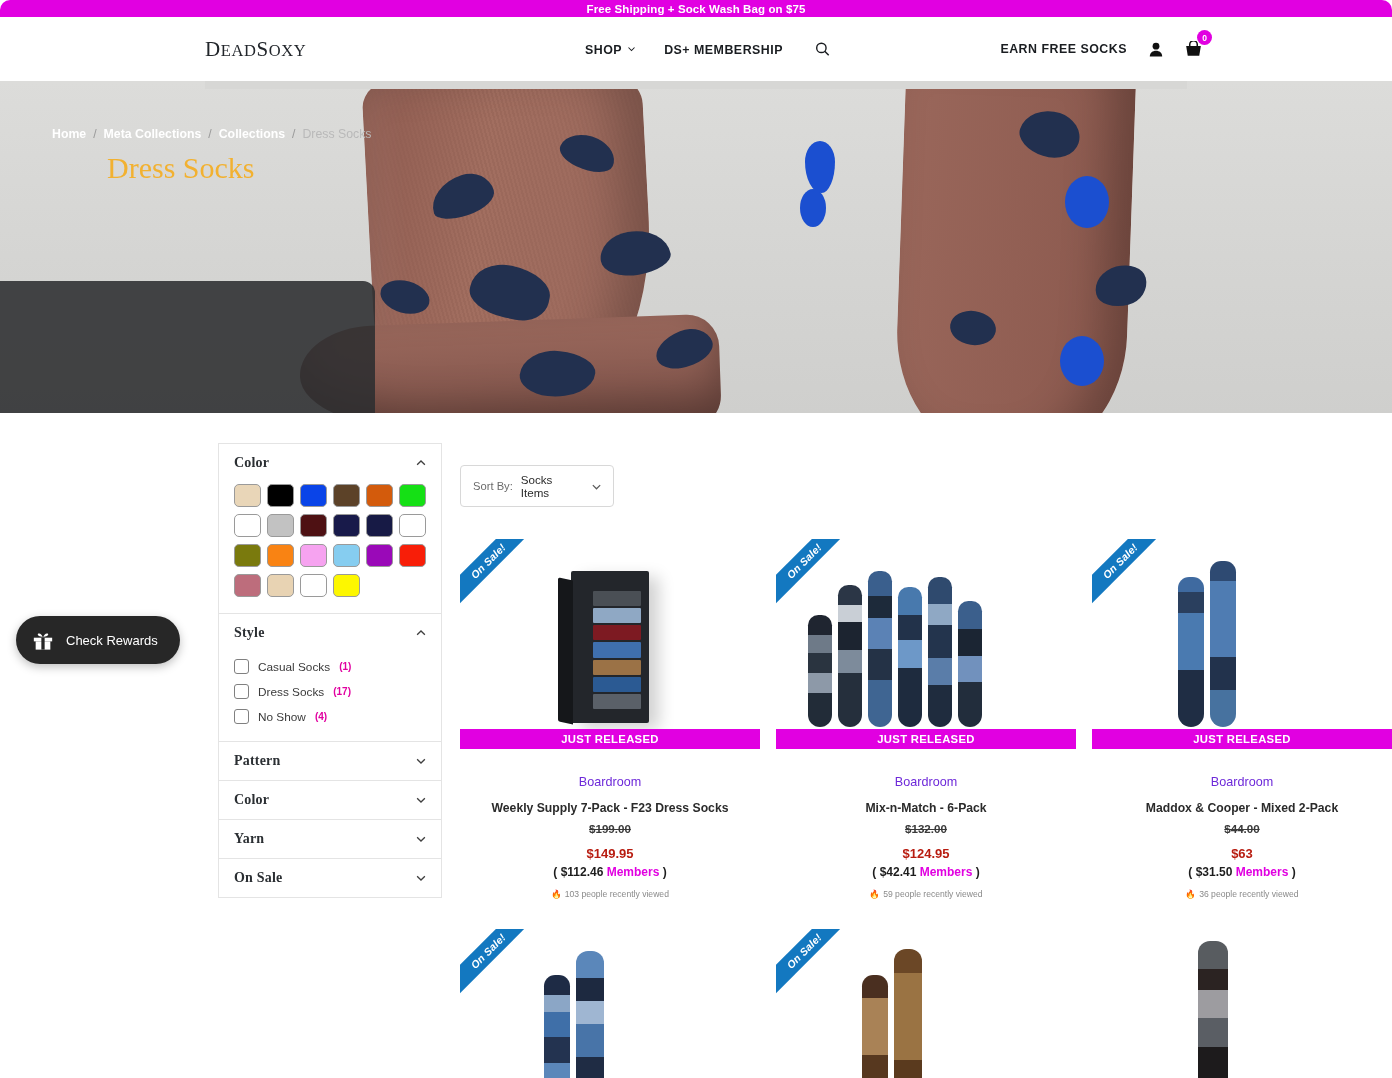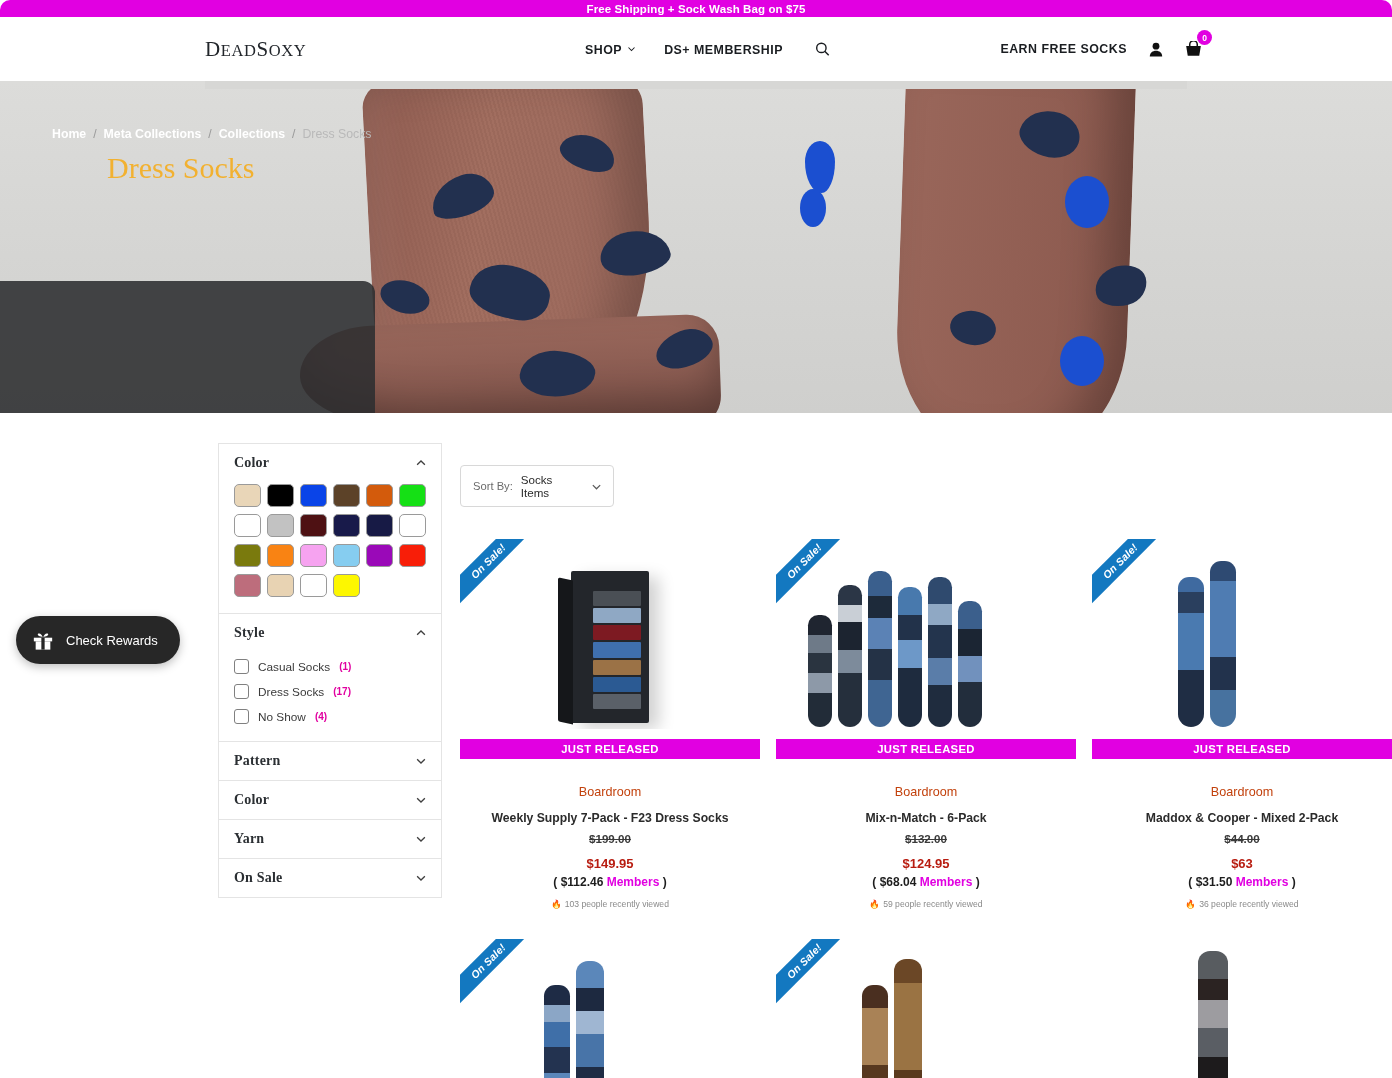--- a/index.html
+++ b/index.html
@@ -215,24 +215,24 @@
   .ribbon {
     position: absolute; left: -30px; top: 12px; width: 116px;
     background: #1378c0; color: #fff;
     font-size: 10.5px; font-style: italic; font-weight: 700;
     text-align: center; padding: 4px 0; transform: rotate(-45deg);
     z-index: 4; letter-spacing: .2px;
   }
   .just-released {
     background: #e100e1; color: #fff; text-align: center;
     font-size: 11.3px; font-weight: 700; letter-spacing: .3px;
-    padding: 4px 16px; margin-top: 10px;
+    padding: 4px 16px; margin-top: 0;
   }
   .meta { text-align: center; padding-top: 26px; }
-  .brand { font-size: 12.6px; color: #c2410c; margin-bottom: 12px; }
+  .brand { font-size: 12.6px; color: #6d28d9; margin-bottom: 12px; }
   .pname {
     font-size: 12.2px; font-weight: 700; color: #2b2b2b; line-height: 1.15;
   }
   .old-price {
     font-size: 11.6px; font-weight: 700; color: #3a3a3a;
     text-decoration: line-through; margin-top: 7px;
   }
   .new-price {
     font-size: 13px; font-weight: 700; color: #b81c10; margin-top: 11px;
   }
@@ -520,21 +520,21 @@
             </div>
           </div>
           <div class="just-released">JUST RELEASED</div>
           <div class="meta">
             <div class="brand">Boardroom</div>
             <div class="pname">Mix-n-Match - 6-Pack</div>
             <div class="old-price">$132.00</div>
             <div class="new-price">$124.95</div>
             <div class="member">
               <span>(</span>
-              <span>$68.04</span>
+              <span>$42.41</span>
               <span class="m">Members</span>
               <span>)</span>
             </div>
             <div class="viewed">
               <span>🔥</span>
               <span>59 people recently viewed</span>
             </div>
           </div>
         </div>
 

